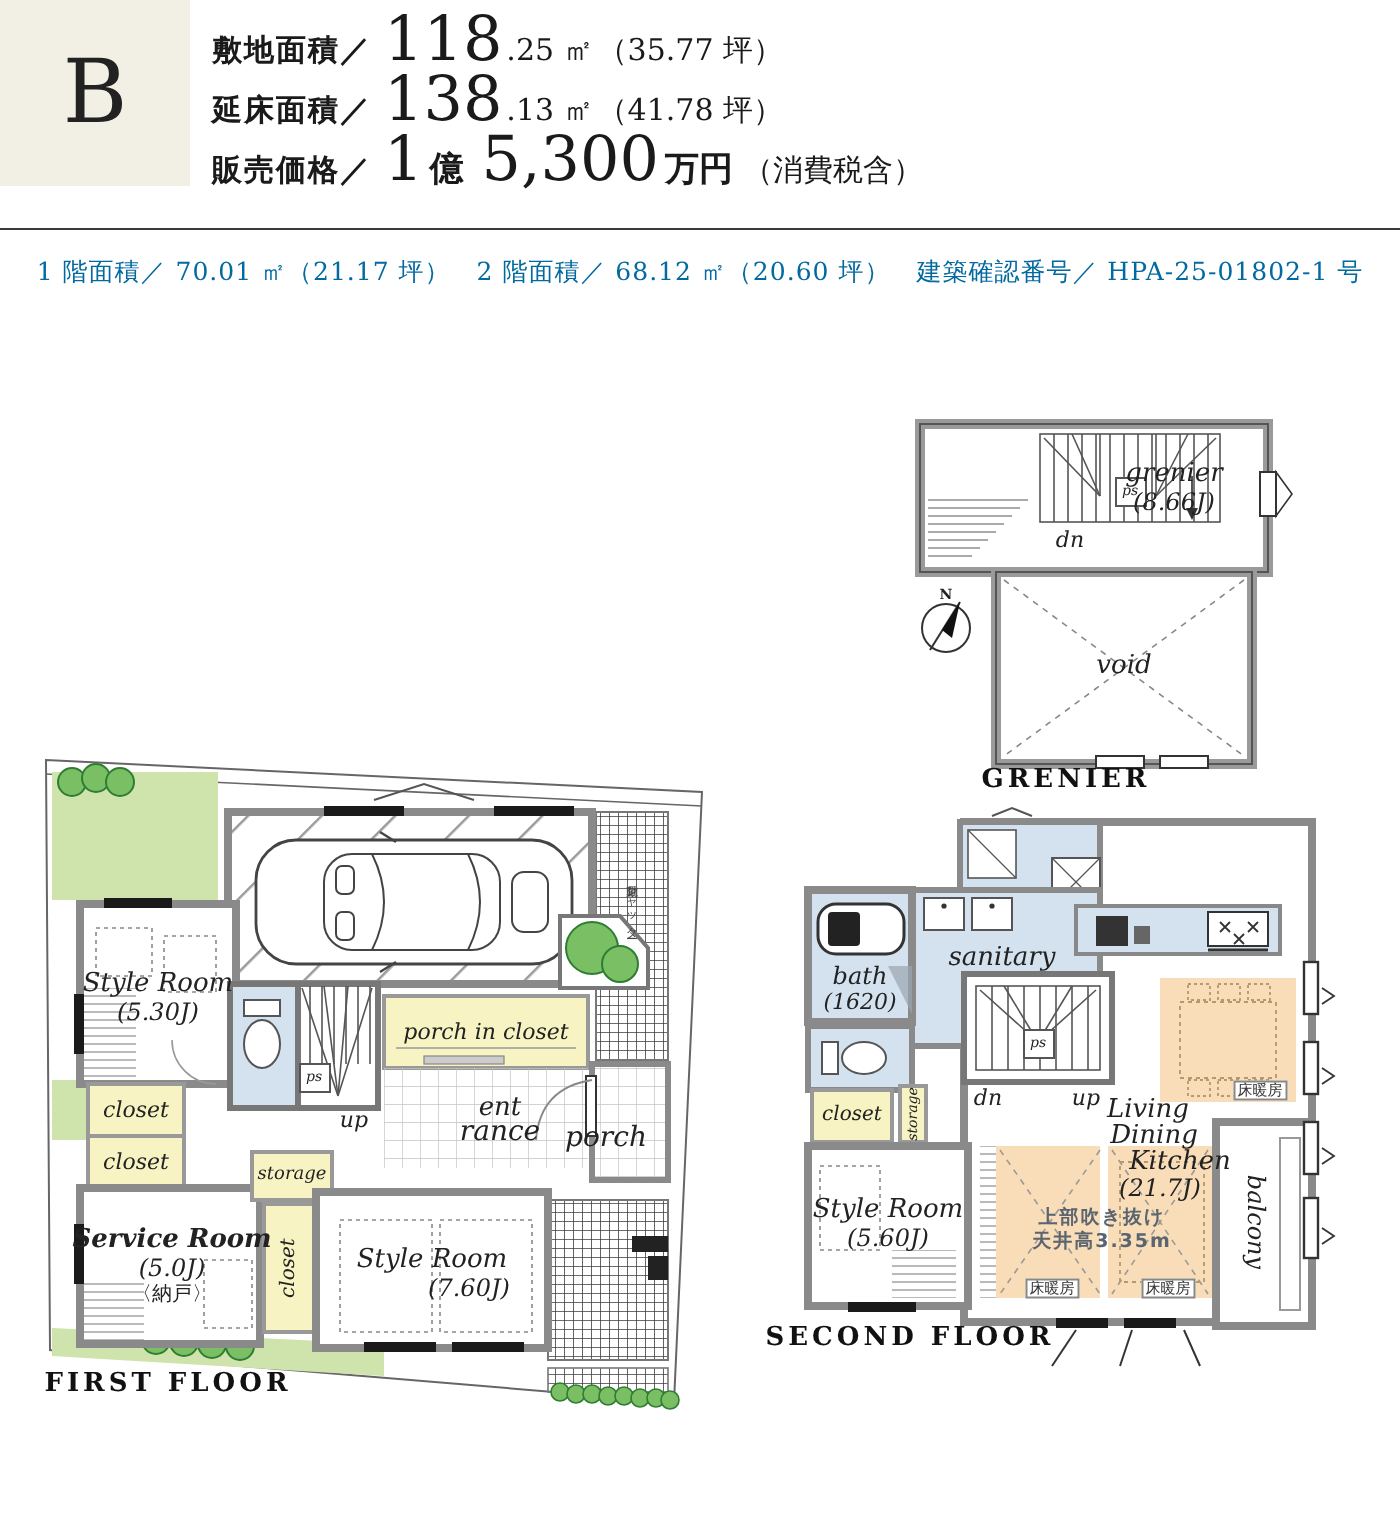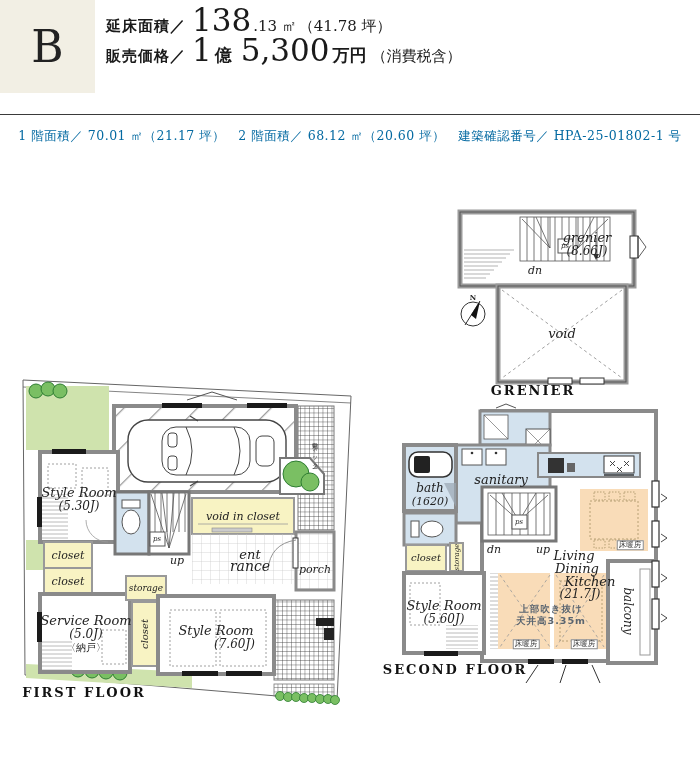--- a/index.html
+++ b/index.html
@@ -36,20 +36,26 @@
 </head>
 <body>
 
 <div id="canvas">
 
   <div class="unit-box">
     <span>B</span>
   </div>
   <div class="hdr">
     <div class="hrow">
+      <span class="hlabel">敷地面積／</span>
+      <span class="hbig">118</span>
+      <span class="hsmall">.25 ㎡</span>
+      <span class="hsmall">（35.77 坪）</span>
+    </div>
+    <div class="hrow">
       <span class="hlabel">延床面積／</span>
       <span class="hbig">138</span>
       <span class="hsmall">.13 ㎡</span>
       <span class="hsmall">（41.78 坪）</span>
     </div>
     <div class="hrow">
       <span class="hlabel">販売価格／</span>
       <span class="hbig">1</span>
       <span class="hunit">億</span>
       <span class="hbig">5,300</span>
@@ -268,31 +274,31 @@
           <circle cx="300" cy="326" r="4.5"></circle>
           <circle cx="308" cy="327" r="4.5"></circle>
         <circle cx="316" cy="327" r="4.5"></circle>
           <circle cx="323" cy="328" r="4.5"></circle>
       </g>
     </svg>
     <span class="lbl" style="left:67px;top:120px;font-size:13px;">Style Room</span>
     <span class="lbl" style="left:67px;top:134px;font-size:12px;">(5.30J)</span>
     <span class="lbl" style="left:56px;top:183px;font-size:11px;">closet</span>
     <span class="lbl" style="left:56px;top:209px;font-size:11px;">closet</span>
-    <span class="lbl" style="left:74px;top:248px;font-size:13px;">Service Room</span>
+    <span class="lbl" style="left:74px;top:248px;font-size:13px;font-weight:bold;">Service Room</span>
     <span class="lbl" style="left:74px;top:262px;font-size:12px;">(5.0J)</span>
     <span class="lbl jp" style="left:74px;top:276px;font-size:10px;">〈納戸〉</span>
     <span class="lbl" style="left:134px;top:216px;font-size:9px;">storage</span>
     <span class="lbl rotM90" style="left:133px;top:262px;font-size:10px;">closet</span>
     <span class="lbl" style="left:204px;top:258px;font-size:13px;">Style Room</span>
     <span class="lbl" style="left:204px;top:272px;font-size:12px;padding-left:37px;">(7.60J)</span>
-    <span class="lbl" style="left:231px;top:144px;font-size:11px;">void in closet</span>
+    <span class="lbl" style="left:231px;top:144px;font-size:11px;">porch in closet</span>
     <span class="lbl" style="left:238px;top:182px;font-size:13px;">ent</span>
     <span class="lbl" style="left:238px;top:194px;font-size:14px;">rance</span>
-    <span class="lbl" style="left:303px;top:197px;font-size:11px;">porch</span>
+    <span class="lbl" style="left:291px;top:197px;font-size:14px;">porch</span>
     <span class="lbl" style="left:165px;top:188px;font-size:11px;">up</span>
     <span class="lbl tiny" style="left:145px;top:167px;font-style:italic;">ps</span>
     <span class="lbl jp" style="left:303px;top:80px;font-size:6px;writing-mode:vertical-rl;color:#444;">電動シャッター</span>
     <span class="lbl title" style="left:72px;top:320px;">FIRST FLOOR</span>
   </div>
 
   <div class="plan" style="left:388px;top:403px;width:302px;height:292px;">
     <svg width="302" height="292" viewBox="0 0 302 292">
       <defs>
         <pattern id="s-hl" width="6" height="4" patternUnits="userSpaceOnUse">

